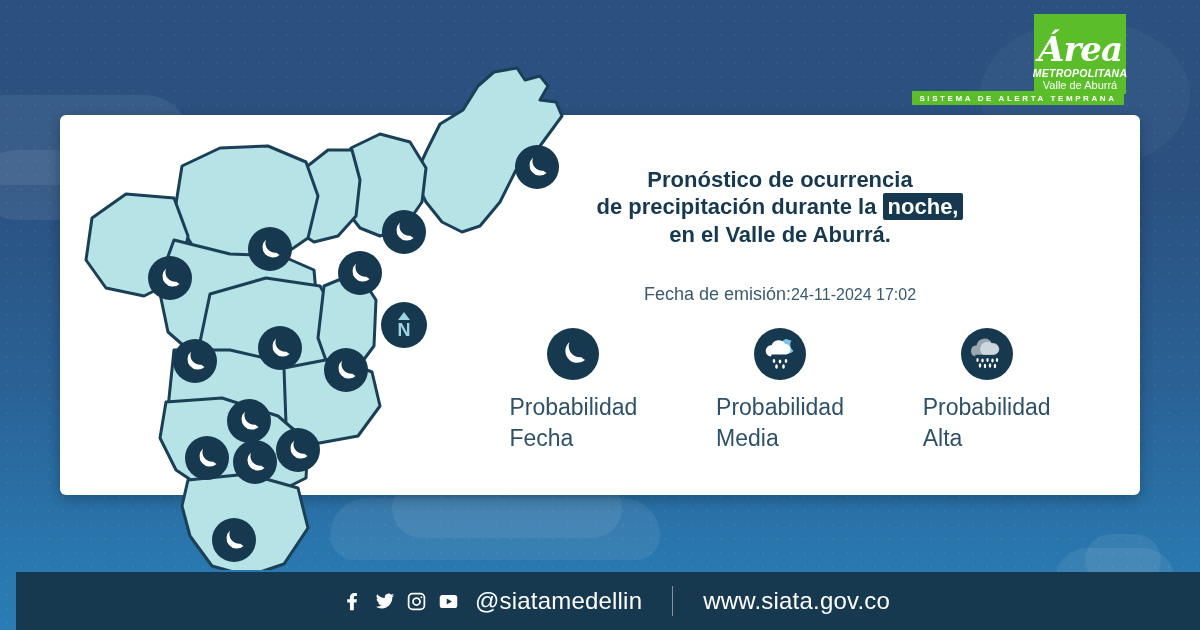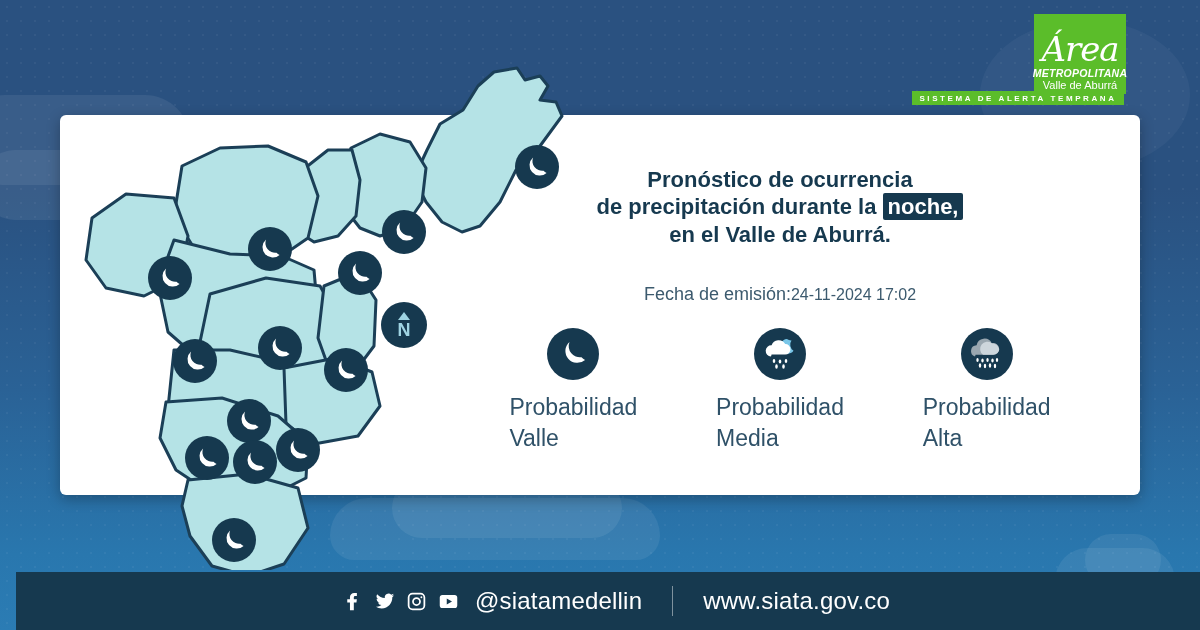--- a/index.html
+++ b/index.html
@@ -30,21 +30,21 @@
   .card{position:absolute;left:60px;top:115px;width:1080px;height:380px;
         background:#ffffff;border-radius:6px;
         box-shadow:0 4px 14px rgba(0,0,0,.28);}
 
   
   .logos{position:absolute;left:898px;top:14px;width:230px;height:96px;}
   .siata-logo{position:absolute;left:0;top:6px;width:130px;height:70px;}
   .am-logo{position:absolute;left:136px;top:0px;width:92px;height:80px;background:#5bbd2a;
            display:flex;flex-direction:column;align-items:center;justify-content:flex-end;
            padding-bottom:3px;box-sizing:border-box;}
-  .am-script{font-family:"DejaVu Serif", serif;font-style:italic;font-weight:400;
+  .am-script{font-family:"DejaVu Serif", serif;font-style:italic;font-weight:700;
              font-size:34px;color:#fff;line-height:1;margin-bottom:2px;letter-spacing:-1px;}
   .am-l1{font-size:10.5px;font-weight:700;color:#fff;letter-spacing:.3px;line-height:1.05;font-style:italic;}
   .am-l2{font-size:11px;color:#fff;line-height:1.1;}
   .tagline{position:absolute;left:912px;top:91px;width:212px;height:14px;background:#5bbd2a;
            display:flex;align-items:center;justify-content:center;}
   .tagline span{font-size:8px;font-weight:700;color:#fff;letter-spacing:2.6px;white-space:nowrap;}
 
   
   .title{position:absolute;left:470px;top:166px;width:620px;text-align:center;
          color:#16394f;font-weight:700;font-size:22px;line-height:1.24;}
@@ -235,21 +235,21 @@
   <div class="legend">
 
     <div class="leg-item">
       <div class="leg-ico">
         <svg class="moon-lg" viewBox="0 0 32 32" aria-hidden="true">
           <path d="M24 20.5A12 12 0 0 1 11.2 4.2 12.6 12.6 0 1 0 27.8 23.4 12 12 0 0 1 24 20.5Z" fill="#ffffff"></path>
         </svg>
       </div>
       <div class="leg-label">
         <div>Probabilidad</div>
-        <div>Valle</div>
+        <div>Fecha</div>
       </div>
     </div>
 
     <div class="leg-item">
       <div class="leg-ico">
         <svg viewBox="0 0 52 52" width="52" height="52" aria-hidden="true">
           <path d="M37.5 12.5a7.2 7.2 0 0 0 2 10.2 7.4 7.4 0 1 1-6.6-11.6 7.2 7.2 0 0 0 4.6 1.4Z" fill="#79c6e8"></path>
           <path d="M17 28.5a5.6 5.6 0 0 1 .6-11.2 7.4 7.4 0 0 1 13.6-1.2 5.2 5.2 0 0 1 5.3 5.1 5.3 5.3 0 0 1-5.3 5.3H17.6Z" fill="#ffffff"></path>
           <g fill="#ffffff">
             <ellipse cx="20" cy="33" rx="1.3" ry="2"></ellipse>

